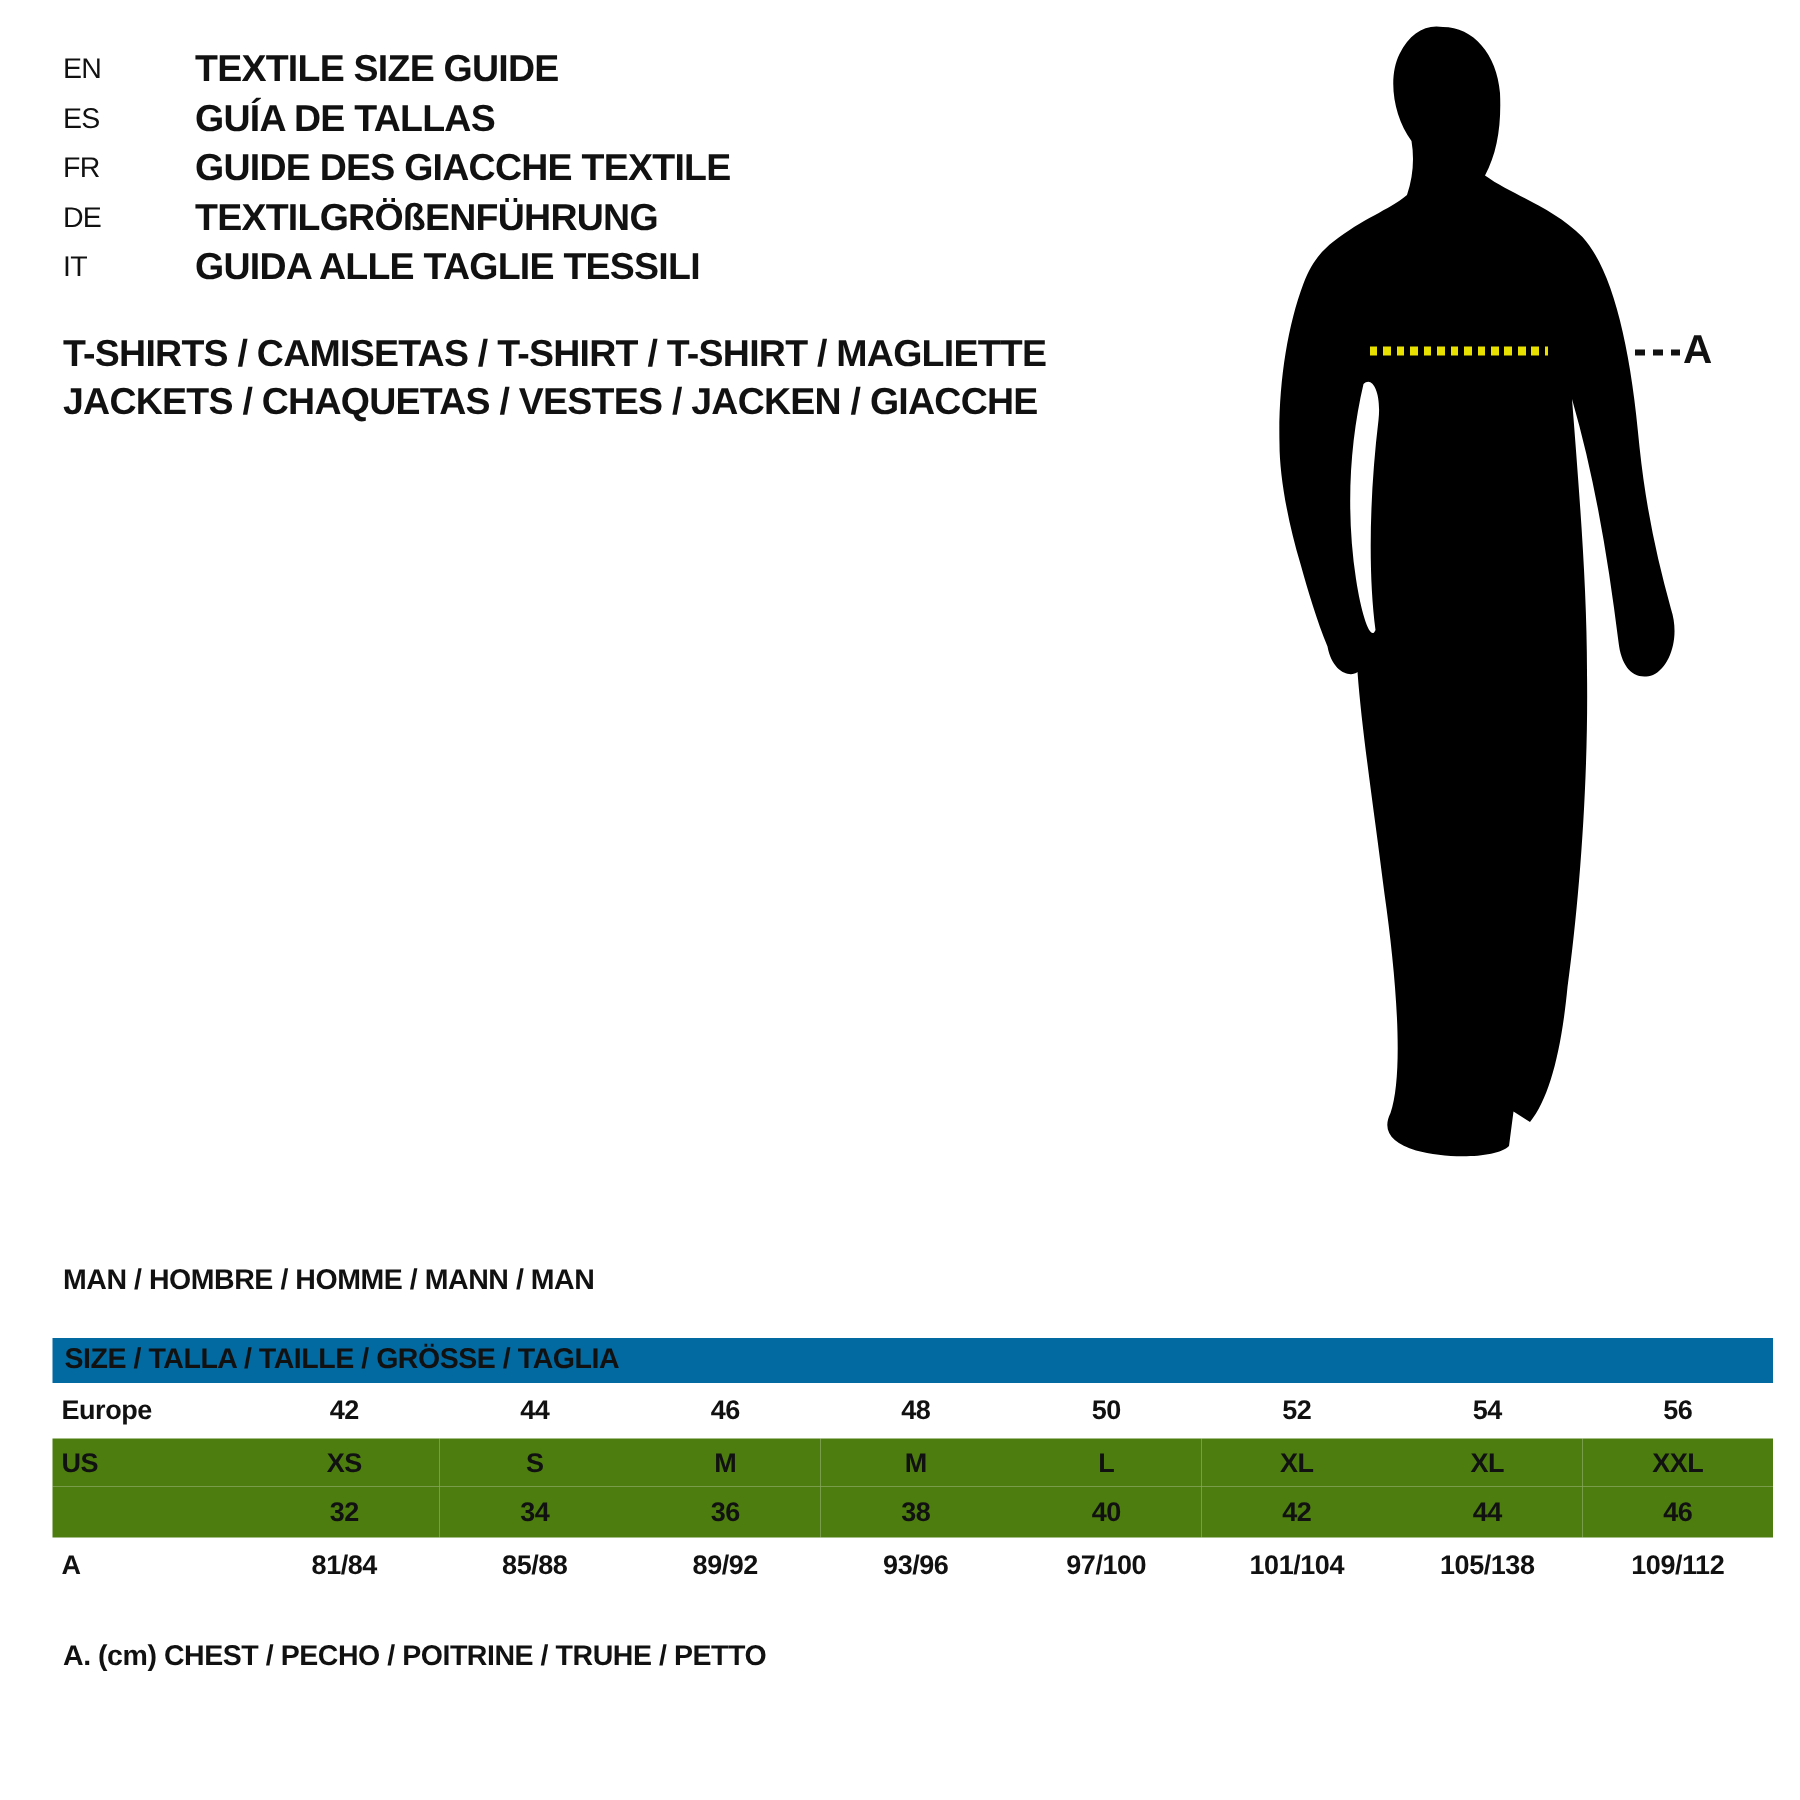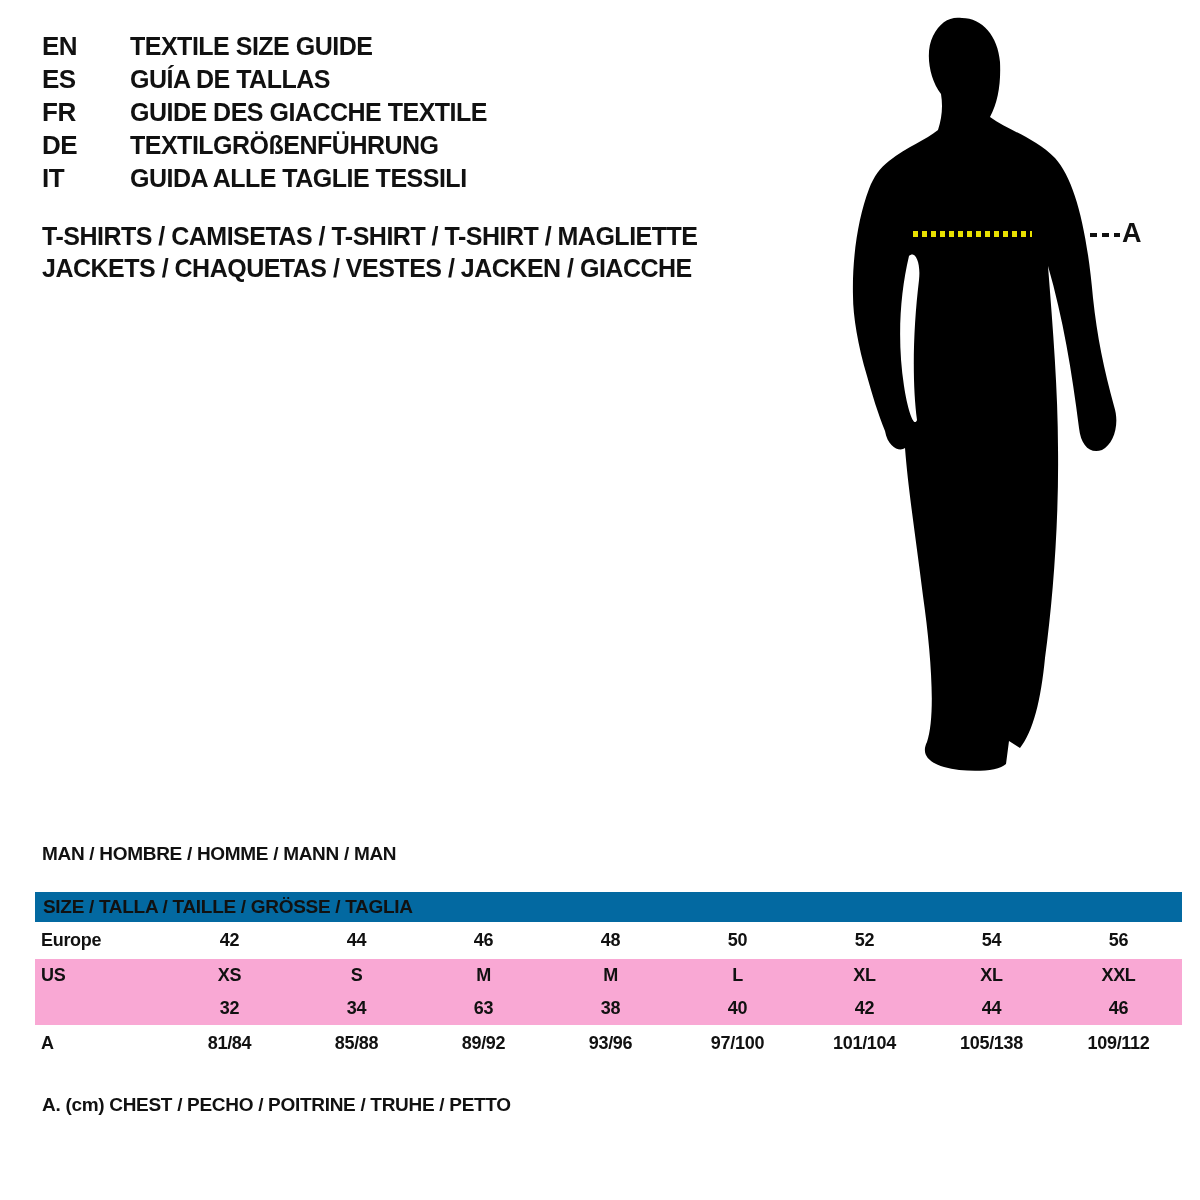--- a/index.html
+++ b/index.html
@@ -4,21 +4,21 @@
 <style>
   html,body{margin:0;padding:0;background:#fff;}
   .canvas{
     position:relative;width:1200px;height:1200px;background:#ffffff;
     font-family:"Liberation Sans","DejaVu Sans",sans-serif;
     color:#111;overflow:hidden;
   }
   
   .lang-list{position:absolute;left:42px;top:30px;}
   .lang-row{display:flex;height:33px;align-items:center;}
-  .lang-code{width:76px;font-size:26px;font-weight:700;letter-spacing:-0.5px;}
+  .lang-code{width:76px;font-size:19px;font-weight:400;letter-spacing:-0.5px;}
   .lang-title{font-size:25px;font-weight:700;letter-spacing:-0.5px;white-space:nowrap;margin-left:12px;}
   
   .categories{position:absolute;left:42px;top:220px;}
   .category-line{font-size:25px;font-weight:700;letter-spacing:-0.5px;line-height:32px;white-space:nowrap;}
   
   .figure-wrap{position:absolute;left:850px;top:0;width:300px;height:790px;}
   .chest-dotted-line{
     position:absolute;left:913px;top:231px;width:119px;height:6px;
     background:repeating-linear-gradient(to right,#e8e000 0 5px,transparent 5px 9px);
   }
@@ -35,21 +35,21 @@
     border-collapse:collapse;table-layout:fixed;
     font-size:18px;font-weight:700;letter-spacing:-0.3px;
   }
   .size-table col.label-col{width:131px;}
   .size-table th.table-header{
     background:#0369a1;text-align:left;font-size:19px;font-weight:700;
     padding:4px 0 4px 8px;height:22px;white-space:nowrap;
   }
   .size-table td{padding:0;text-align:center;height:35px;vertical-align:middle;}
   .size-table td.row-label{text-align:left;padding-left:6px;}
-  .size-table tr.shaded td{background:#f9a8d4;}
+  .size-table tr.shaded td{background:#4d7c0f;}
   .size-table tr.row-europe td{height:37px;}
   .size-table tr.row-us td{height:32px;}
   .size-table tr.row-uk td{height:34px;}
   .size-table tr.row-a td{height:37px;}
   
   .footnote{position:absolute;left:42px;top:1094px;font-size:19px;font-weight:700;letter-spacing:-0.3px;white-space:nowrap;}
 </style>
 </head>
 <body>
 
@@ -163,21 +163,21 @@
       <td>M</td>
       <td>L</td>
       <td>XL</td>
       <td>XL</td>
       <td>XXL</td>
     </tr>
     <tr class="row-uk shaded">
       <td class="row-label"></td>
       <td>32</td>
       <td>34</td>
-      <td>63</td>
+      <td>36</td>
       <td>38</td>
       <td>40</td>
       <td>42</td>
       <td>44</td>
       <td>46</td>
     </tr>
     <tr class="row-a">
       <td class="row-label">A</td>
       <td>81/84</td>
       <td>85/88</td>

